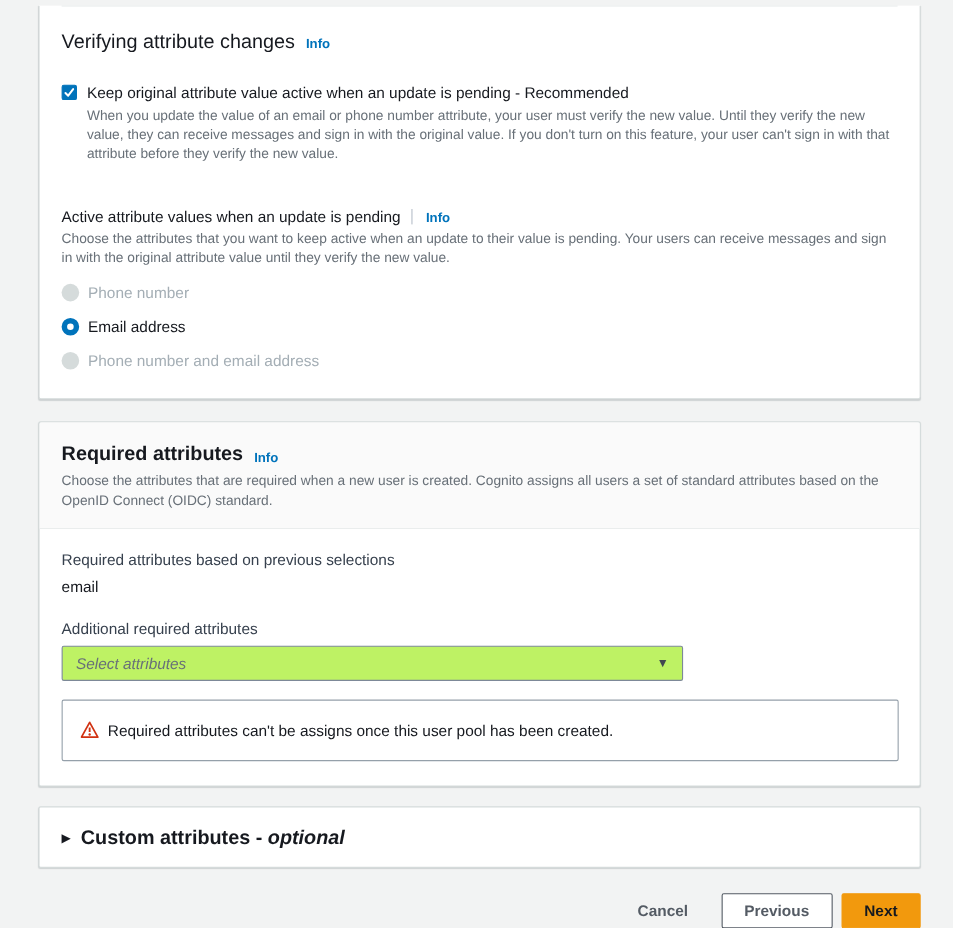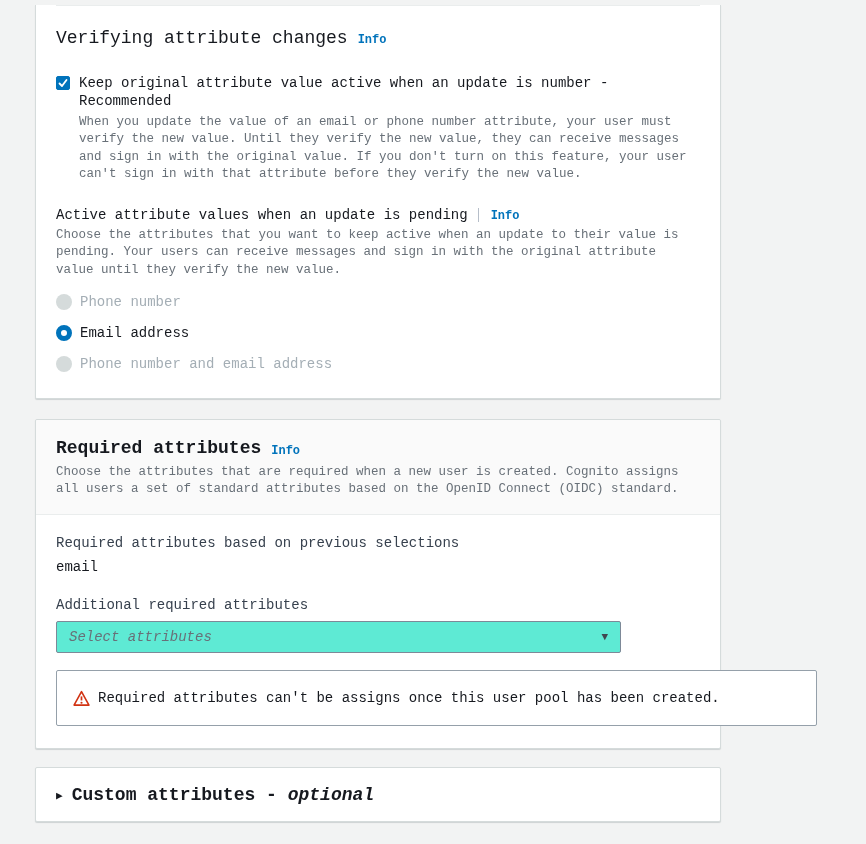--- a/index.html
+++ b/index.html
@@ -10,22 +10,21 @@
     color: #16191f;
     overflow: hidden;
   }
   .page { width: 866px; padding-left: 35px; padding-right: 29px; }
 
   .card {
     background: #ffffff;
     border: 1px solid #d5dbdb;
     box-shadow: 0 1px 1px 0 rgba(0,28,36,0.15);
     border-radius: 2px;
-    width: 686px;
-    font-family: Liberation Mono, monospace;
+    width: 802px;
   }
   .card-first {
     border-top: none;
     border-radius: 0 0 2px 2px;
     padding: 0 20px 26px 20px;
   }
   .top-divider {
     border: none;
     border-top: 1px solid #eaeded;
     margin: 5px 0 0 0;
@@ -52,21 +51,21 @@
     display: flex; align-items: center; justify-content: center;
   }
   .checkbox svg { display: block; }
   .control-label { font-size: 14px; color: #16191f; margin-left: 9px; line-height: 18px; }
   .description {
     font-size: 12.5px; color: #687078; line-height: 1.38;
     margin-top: 4px;
   }
   .desc-indent { margin-left: 23px; max-width: 742px; }
 
-  .sub-label-row { display: flex; align-items: baseline; margin-top: 24px; }
+  .sub-label-row { display: flex; align-items: baseline; margin-top: 40px; }
   .sub-label { font-size: 14px; color: #16191f; }
   .full-desc { max-width: 770px; }
 
   .radio-row { display: flex; align-items: center; margin-top: 15px; }
   .radio {
     width: 16px; height: 16px; min-width: 16px; border-radius: 50%;
   }
   .radio.selected { border: 5px solid #0073bb; background: #fff; cursor: pointer; }
   .radio.disabled { background: #d5dbdb; }
   .radio-label { font-size: 14px; margin-left: 8px; }
@@ -85,21 +84,21 @@
   .card-body { padding: 20px 20px 22px 20px; }
 
   .field-label { font-size: 14px; color: #37414e; }
   .field-value { font-size: 14px; color: #16191f; margin-top: 8px; }
   .field-block { margin-top: 22px; }
 
   .select-box {
     margin-top: 8px;
     width: 565px; height: 32px;
     border: 1px solid #7d8998; border-radius: 2px;
-    background: #5eead4;
+    background: #bef264;
     display: flex; align-items: center; justify-content: space-between;
     padding: 0 12px; cursor: pointer;
   }
   .select-placeholder { font-size: 14px; font-style: italic; color: #687078; }
   .select-caret { font-size: 11px; color: #414750; }
 
   .warning-box {
     margin-top: 17px;
     width: 761px; min-height: 56px;
     border: 1px solid #95a0aa; border-radius: 2px;
@@ -157,21 +156,21 @@
       <span class="h3-title">Verifying attribute changes</span>
       <a class="info-link">Info</a>
     </div>
 
     <div class="checkbox-row">
       <span class="checkbox">
         <svg width="10" height="10" viewBox="0 0 10 10">
           <polyline points="1.5,5.5 4,8 8.5,2" fill="none" stroke="#ffffff" stroke-width="1.8" stroke-linecap="round" stroke-linejoin="round"></polyline>
         </svg>
       </span>
-      <span class="control-label">Keep original attribute value active when an update is number - Recommended</span>
+      <span class="control-label">Keep original attribute value active when an update is pending - Recommended</span>
     </div>
     <div class="description desc-indent">When you update the value of an email or phone number attribute, your user must verify the new value. Until they verify the new value, they can receive messages and sign in with the original value. If you don't turn on this feature, your user can't sign in with that attribute before they verify the new value.</div>
 
     <div class="sub-label-row">
       <span class="sub-label">Active attribute values when an update is pending</span>
       <span class="pipe"></span>
       <a class="info-link">Info</a>
     </div>
     <div class="description full-desc">Choose the attributes that you want to keep active when an update to their value is pending. Your users can receive messages and sign in with the original attribute value until they verify the new value.</div>
 

